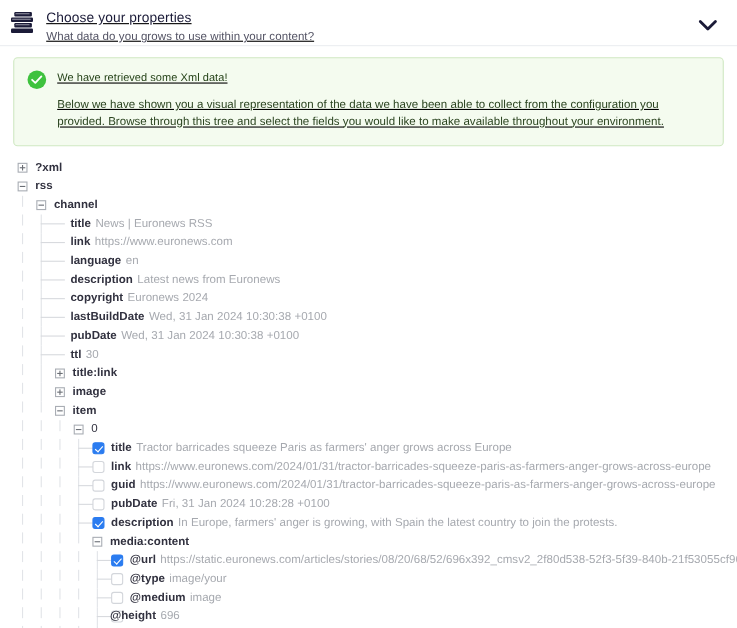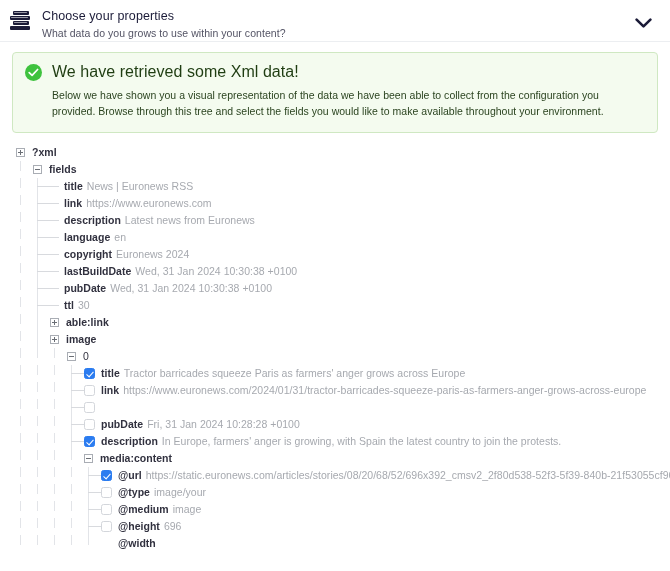--- a/index.html
+++ b/index.html
@@ -11,20 +11,21 @@
     font-family: "Liberation Sans", sans-serif;
     overflow: hidden;
   }
 
   .card {
     width: 670px;
     height: 571px;
     background: #ffffff;
     position: relative;
     overflow: hidden;
+    text-decoration: underline;
   }
 
   
   .header {
     display: flex;
     align-items: flex-start;
     padding: 9px 14px 9px 10px;
     border-bottom: 1px solid #eceef1;
     height: 42px;
     position: relative;
@@ -104,21 +105,21 @@
     margin-top: 0px;
     display: flex;
     align-items: center;
     justify-content: center;
   }
   .banner-icon svg { display: block; }
 
   .banner-body { flex: 1 1 auto; }
 
   .banner-title {
-    font-size: 16px;
+    font-size: 10px;
     color: #1f3d12;
     line-height: 15px;
     letter-spacing: .05px;
   }
   .banner-desc {
     font-size: 10.5px;
     color: #2b4420;
     line-height: 15.5px;
     margin-top: 9px;
     letter-spacing: .02px;
@@ -265,52 +266,56 @@
       </div>
     </div>
   </div>
 
   <div class="tree" id="tree-root">
       <div class="node">
         <div class="expander plus" style="left: 16px;"></div>
         <div class="label" style="left: 32px;">?xml</div>
       </div>
       <div class="node">
+        <div class="expander" style="left: 16px;"></div>
+        <div class="label" style="left: 32px;">rss</div>
+      </div>
+      <div class="node">
         <div class="guide" style="left: 20px; height: 9.5px;"></div>
         <div class="expander" style="left: 33px;"></div>
-        <div class="label" style="left: 49px;">fields</div>
+        <div class="label" style="left: 49px;">channel</div>
       </div>
       <div class="node">
         <div class="guide" style="left: 20px; height: 9.5px;"></div>
         <div class="guide" style="left: 37px;"></div>
         <div class="tick" style="left: 37px; width: 22px;"></div>
         <div class="label" style="left: 64px;">title<span class="value">News | Euronews RSS</span></div>
       </div>
       <div class="node">
         <div class="guide" style="left: 20px; height: 9.5px;"></div>
         <div class="guide" style="left: 37px;"></div>
         <div class="tick" style="left: 37px; width: 22px;"></div>
         <div class="label" style="left: 64px;">link<span class="value">https://www.euronews.com</span></div>
       </div>
       <div class="node">
         <div class="guide" style="left: 20px; height: 9.5px;"></div>
         <div class="guide" style="left: 37px;"></div>
         <div class="tick" style="left: 37px; width: 22px;"></div>
+        <div class="label" style="left: 64px;">language<span class="value">en</span></div>
+      </div>
+      <div class="node">
+        <div class="guide" style="left: 20px; height: 9.5px;"></div>
+        <div class="guide" style="left: 37px;"></div>
+        <div class="tick" style="left: 37px; width: 22px;"></div>
         <div class="label" style="left: 64px;">description<span class="value">Latest news from Euronews</span></div>
       </div>
       <div class="node">
         <div class="guide" style="left: 20px; height: 9.5px;"></div>
         <div class="guide" style="left: 37px;"></div>
         <div class="tick" style="left: 37px; width: 22px;"></div>
-        <div class="label" style="left: 64px;">language<span class="value">en</span></div>
-      </div>
-      <div class="node">
-        <div class="guide" style="left: 20px; height: 9.5px;"></div>
-        <div class="guide" style="left: 37px;"></div>
-        <div class="tick" style="left: 37px; width: 22px;"></div>
         <div class="label" style="left: 64px;">copyright<span class="value">Euronews 2024</span></div>
       </div>
       <div class="node">
         <div class="guide" style="left: 20px; height: 9.5px;"></div>
         <div class="guide" style="left: 37px;"></div>
         <div class="tick" style="left: 37px; width: 22px;"></div>
         <div class="label" style="left: 64px;">lastBuildDate<span class="value">Wed, 31 Jan 2024 10:30:38 +0100</span></div>
       </div>
       <div class="node">
         <div class="guide" style="left: 20px; height: 9.5px;"></div>
@@ -321,27 +326,33 @@
       <div class="node">
         <div class="guide" style="left: 20px; height: 9.5px;"></div>
         <div class="guide" style="left: 37px;"></div>
         <div class="tick" style="left: 37px; width: 22px;"></div>
         <div class="label" style="left: 64px;">ttl<span class="value">30</span></div>
       </div>
       <div class="node">
         <div class="guide" style="left: 20px; height: 9.5px;"></div>
         <div class="guide" style="left: 37px;"></div>
         <div class="expander plus" style="left: 50px;"></div>
-        <div class="label" style="left: 66px;">able:link</div>
+        <div class="label" style="left: 66px;">title:link</div>
       </div>
       <div class="node">
         <div class="guide" style="left: 20px; height: 9.5px;"></div>
         <div class="guide" style="left: 37px;"></div>
         <div class="expander plus" style="left: 50px;"></div>
         <div class="label" style="left: 66px;">image</div>
+      </div>
+      <div class="node">
+        <div class="guide" style="left: 20px; height: 9.5px;"></div>
+        <div class="guide" style="left: 37px; height: 9.5px;"></div>
+        <div class="expander" style="left: 50px;"></div>
+        <div class="label" style="left: 66px;">item</div>
       </div>
       <div class="node">
         <div class="guide" style="left: 20px; height: 9.5px;"></div>
         <div class="guide" style="left: 37px; height: 9.5px;"></div>
         <div class="guide" style="left: 54px; height: 9.5px;"></div>
         <div class="expander" style="left: 67px;"></div>
         <div class="label plain" style="left: 83px;">0</div>
       </div>
       <div class="node">
         <div class="guide" style="left: 20px; height: 9.5px;"></div>
@@ -361,20 +372,21 @@
         <div class="cbox" style="left: 84px;"></div>
         <div class="label" style="left: 101px;">link<span class="value">https://www.euronews.com/2024/01/31/tractor-barricades-squeeze-paris-as-farmers-anger-grows-across-europe</span></div>
       </div>
       <div class="node">
         <div class="guide" style="left: 20px; height: 9.5px;"></div>
         <div class="guide" style="left: 37px; height: 9.5px;"></div>
         <div class="guide" style="left: 54px; height: 9.5px;"></div>
         <div class="guide" style="left: 71px;"></div>
         <div class="tick" style="left: 71px; width: 15px;"></div>
         <div class="cbox" style="left: 84px;"></div>
+        <div class="label" style="left: 101px;">guid<span class="value">https://www.euronews.com/2024/01/31/tractor-barricades-squeeze-paris-as-farmers-anger-grows-across-europe</span></div>
       </div>
       <div class="node">
         <div class="guide" style="left: 20px; height: 9.5px;"></div>
         <div class="guide" style="left: 37px; height: 9.5px;"></div>
         <div class="guide" style="left: 54px; height: 9.5px;"></div>
         <div class="guide" style="left: 71px;"></div>
         <div class="tick" style="left: 71px; width: 15px;"></div>
         <div class="cbox" style="left: 84px;"></div>
         <div class="label" style="left: 101px;">pubDate<span class="value">Fri, 31 Jan 2024 10:28:28 +0100</span></div>
       </div>
@@ -426,21 +438,21 @@
         <div class="label" style="left: 118px;">@medium<span class="value">image</span></div>
       </div>
       <div class="node">
         <div class="guide" style="left: 20px; height: 9.5px;"></div>
         <div class="guide" style="left: 37px; height: 9.5px;"></div>
         <div class="guide" style="left: 54px; height: 9.5px;"></div>
         <div class="guide" style="left: 71px; height: 9.5px;"></div>
         <div class="guide" style="left: 88px;"></div>
         <div class="tick" style="left: 88px; width: 15px;"></div>
         <div class="cbox" style="left: 101px;"></div>
-        <div class="label" style="left: 118px;">@height<span class="value">696</span></div>
+        <div class="label" style="left: 100px;">@height<span class="value">696</span></div>
       </div>
       <div class="node">
         <div class="guide" style="left: 20px; height: 9.5px;"></div>
         <div class="guide" style="left: 37px; height: 9.5px;"></div>
         <div class="guide" style="left: 54px; height: 9.5px;"></div>
         <div class="guide" style="left: 71px; height: 9.5px;"></div>
         <div class="guide" style="left: 88px; height: 9.5px;"></div>
         <div class="label" style="left: 118px;">@width</div>
       </div>
     </div>

